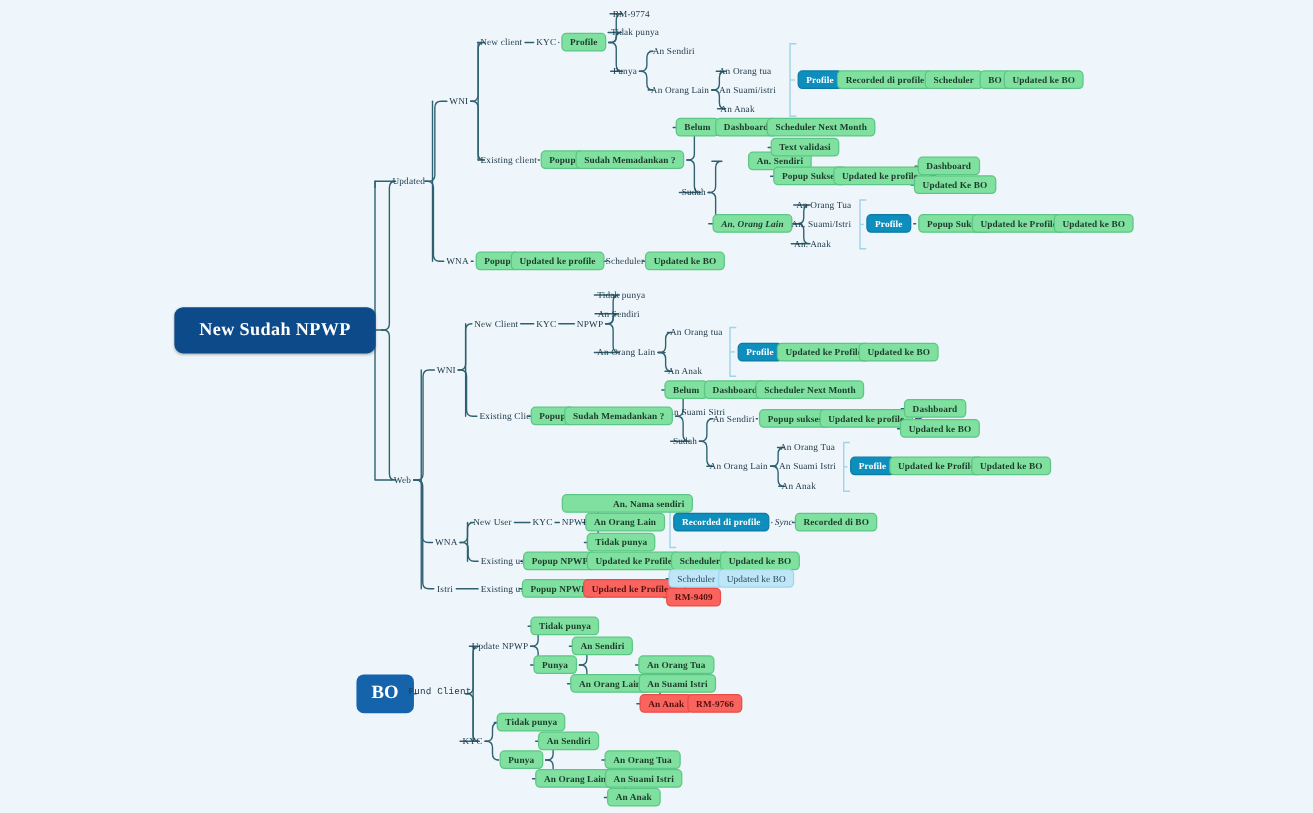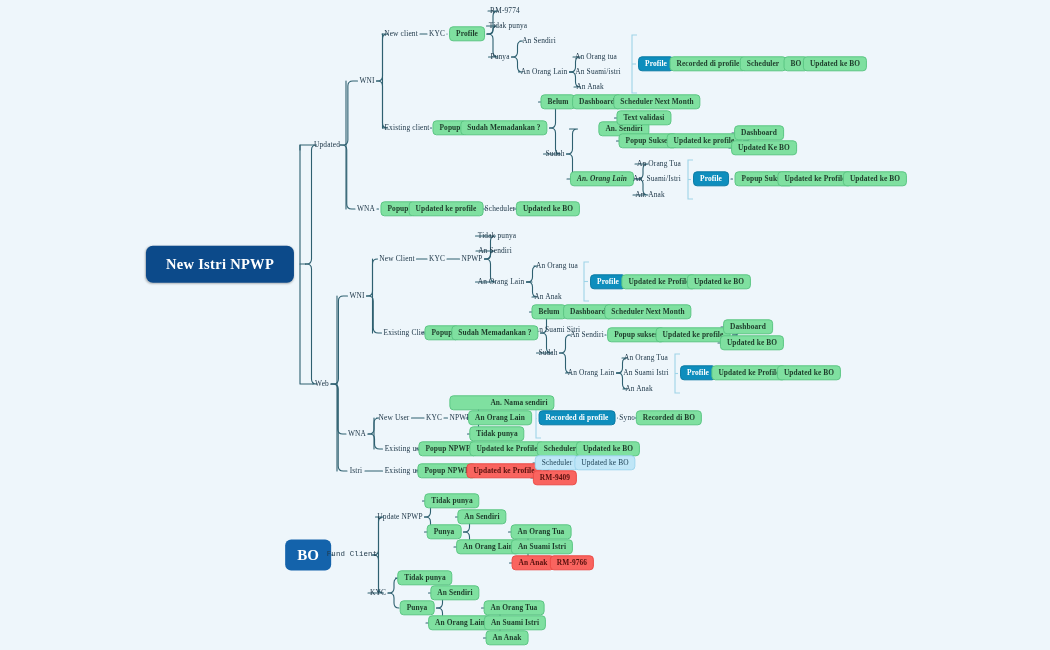--- a/index.html
+++ b/index.html
@@ -185,21 +185,21 @@
       <path d="M 300 145 L 300 384 L 313 384" fill="none" stroke="#2e6070" stroke-width="1.1" stroke-linecap="round" stroke-linejoin="round"></path>
       <path d="M 300 145" fill="none" stroke="#2e6070" stroke-width="1.1" stroke-linecap="round" stroke-linejoin="round"></path>
       <path d="M 346 81 L 346 209" fill="none" stroke="#2e6070" stroke-width="1.1" stroke-linecap="round" stroke-linejoin="round"></path>
       <path d="M 337 296 L 337 471" fill="none" stroke="#2e6070" stroke-width="1.1" stroke-linecap="round" stroke-linejoin="round"></path>
       <path d="M 382.5 34 L 382.5 128" fill="none" stroke="#2e6070" stroke-width="1.1" stroke-linecap="round" stroke-linejoin="round"></path>
       <path d="M 372.5 259 L 372.5 333" fill="none" stroke="#2e6070" stroke-width="1.1" stroke-linecap="round" stroke-linejoin="round"></path>
       <path d="M 374 418 L 374 449" fill="none" stroke="#2e6070" stroke-width="1.1" stroke-linecap="round" stroke-linejoin="round"></path>
       <path d="M 378.5 517 L 378.5 593" fill="none" stroke="#2e6070" stroke-width="1.1" stroke-linecap="round" stroke-linejoin="round"></path>
     </svg>
   <div id="nodes">
-      <div class="node root" style="left: 220px; top: 264px;">New Istri NPWP</div>
+      <div class="node root" style="left: 220px; top: 264px;">New Sudah NPWP</div>
       <div class="node plain" style="left: 327px; top: 145px;">Updated</div>
       <div class="node plain" style="left: 322px; top: 384px;">Web</div>
       <div class="node plain" style="left: 367px; top: 81px;">WNI</div>
       <div class="node plain" style="left: 366px; top: 209px;">WNA</div>
       <div class="node plain" style="left: 401px; top: 34px;">New client</div>
       <div class="node plain" style="left: 437px; top: 34px;">KYC</div>
       <div class="node box green" style="left: 467px; top: 34px;">Profile</div>
       <div class="node plain" style="left: 505px; top: 11px;">RM-9774</div>
       <div class="node plain" style="left: 508px; top: 26px;">Tidak punya</div>
       <div class="node plain" style="left: 500px; top: 57px;">Punya</div>
@@ -272,21 +272,21 @@
       <div class="node box teal" style="left: 698px; top: 373px;">Profile</div>
       <div class="node box green" style="left: 749px; top: 373px;">Updated ke Profile</div>
       <div class="node box green" style="left: 809px; top: 373px;">Updated ke BO</div>
       <div class="node plain" style="left: 394px; top: 418px;">New User</div>
       <div class="node plain" style="left: 434px; top: 418px;">KYC</div>
       <div class="node plain" style="left: 460px; top: 418px;">NPWP</div>
       <div class="node box green" style="left: 502px; top: 403px; padding-left: 40px;">An. Nama sendiri</div>
       <div class="node box green" style="left: 500px; top: 418px;">An Orang Lain</div>
       <div class="node box green" style="left: 497px; top: 434px;">Tidak punya</div>
       <div class="node box teal" style="left: 577px; top: 418px;">Recorded di profile</div>
-      <div class="node plain" style="left: 627px; top: 418px;">Sync</div>
+      <div class="node plain" style="left: 627px; top: 418px; font-style: italic;">Sync</div>
       <div class="node box green" style="left: 669px; top: 418px;">Recorded di BO</div>
       <div class="node plain" style="left: 405px; top: 449px;">Existing user</div>
       <div class="node box green" style="left: 448px; top: 449px;">Popup NPWP</div>
       <div class="node box green" style="left: 507px; top: 449px;">Updated ke Profile</div>
       <div class="node box green" style="left: 560px; top: 449px;">Scheduler</div>
       <div class="node box green" style="left: 608px; top: 449px;">Updated ke BO</div>
       <div class="node plain" style="left: 405px; top: 471px;">Existing user</div>
       <div class="node box green" style="left: 447px; top: 471px;">Popup NPWP</div>
       <div class="node box red" style="left: 504px; top: 471px;">Updated ke Profile</div>
       <div class="node box blue" style="left: 557px; top: 463px;">Scheduler</div>

